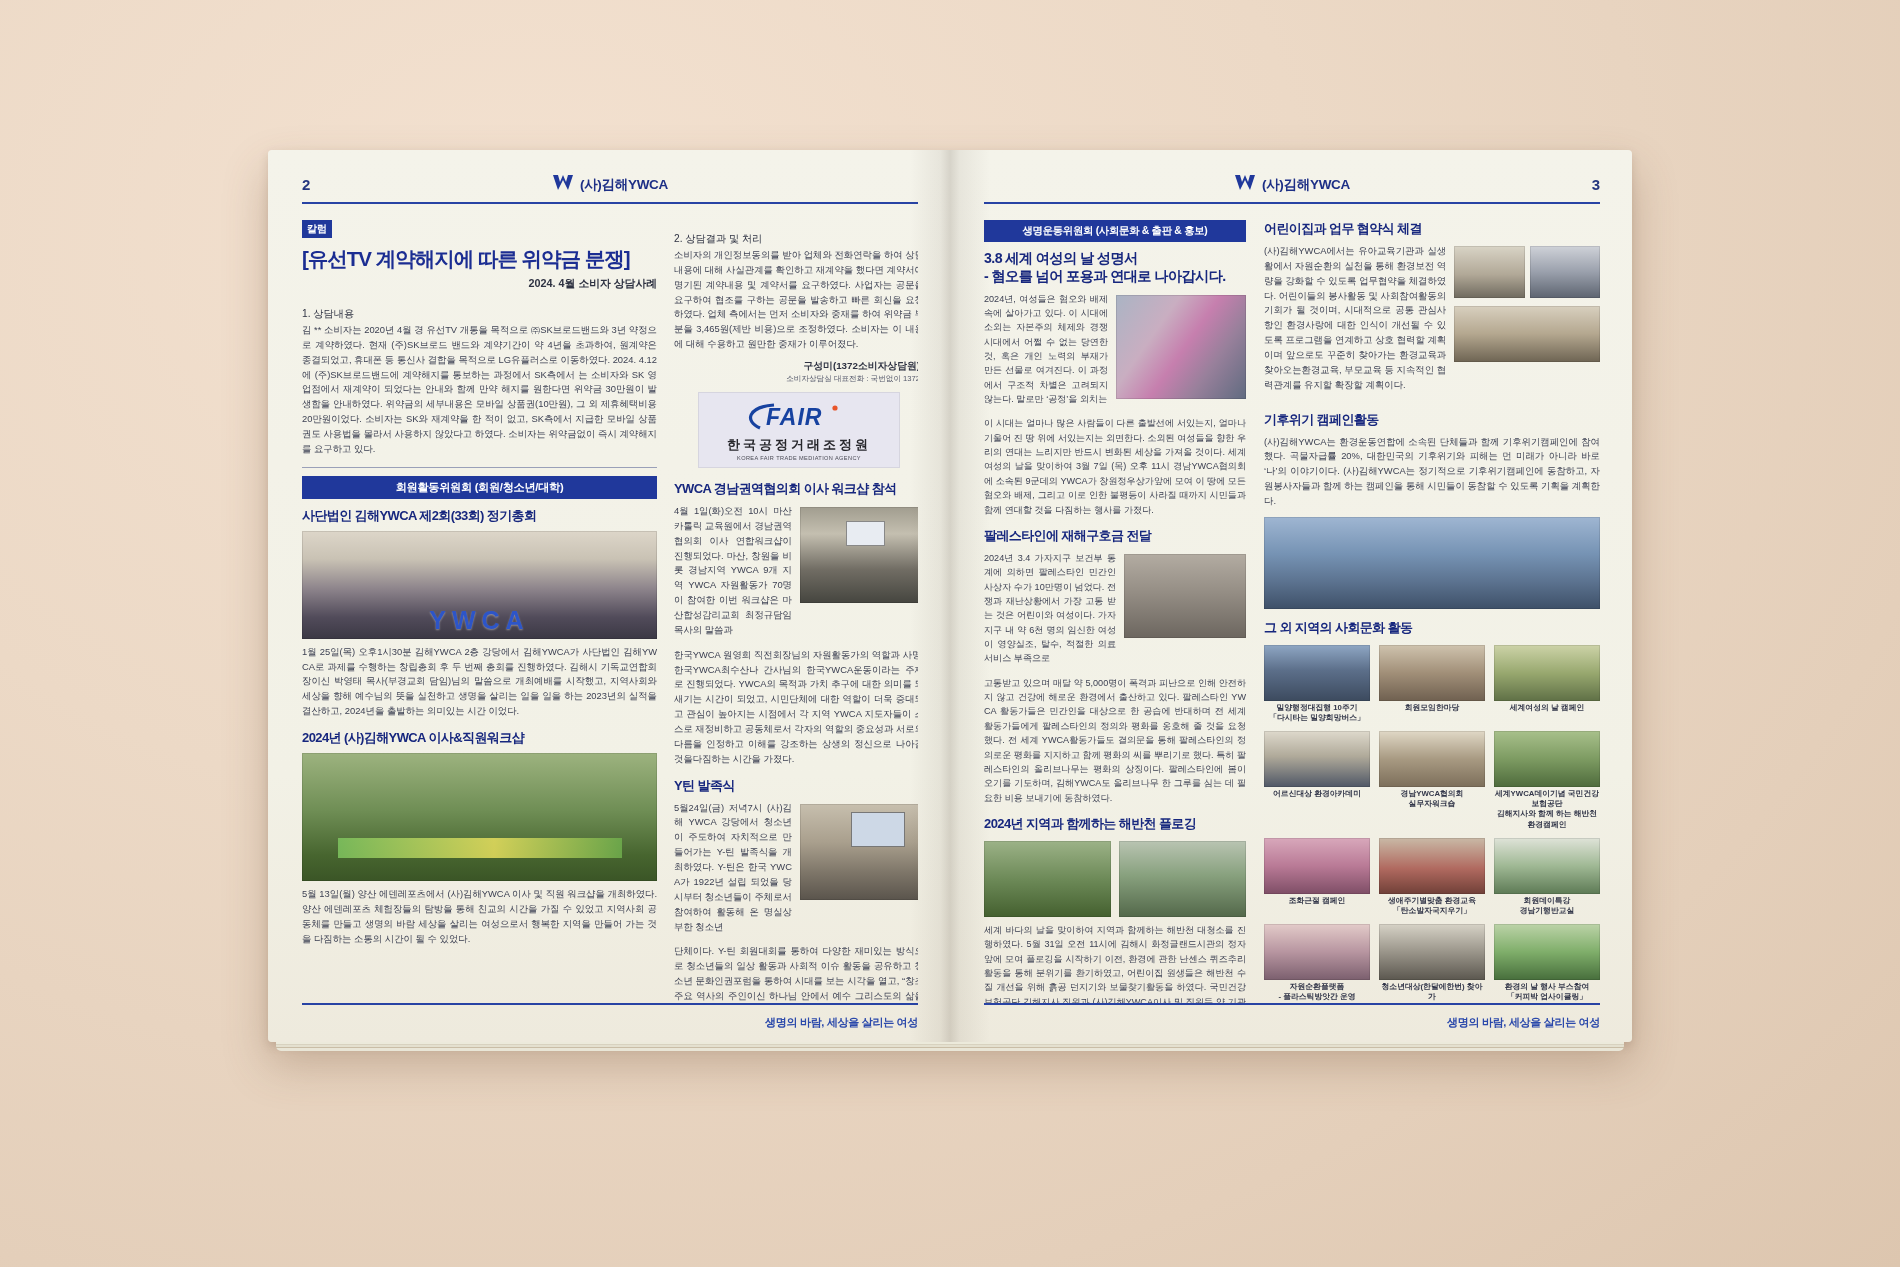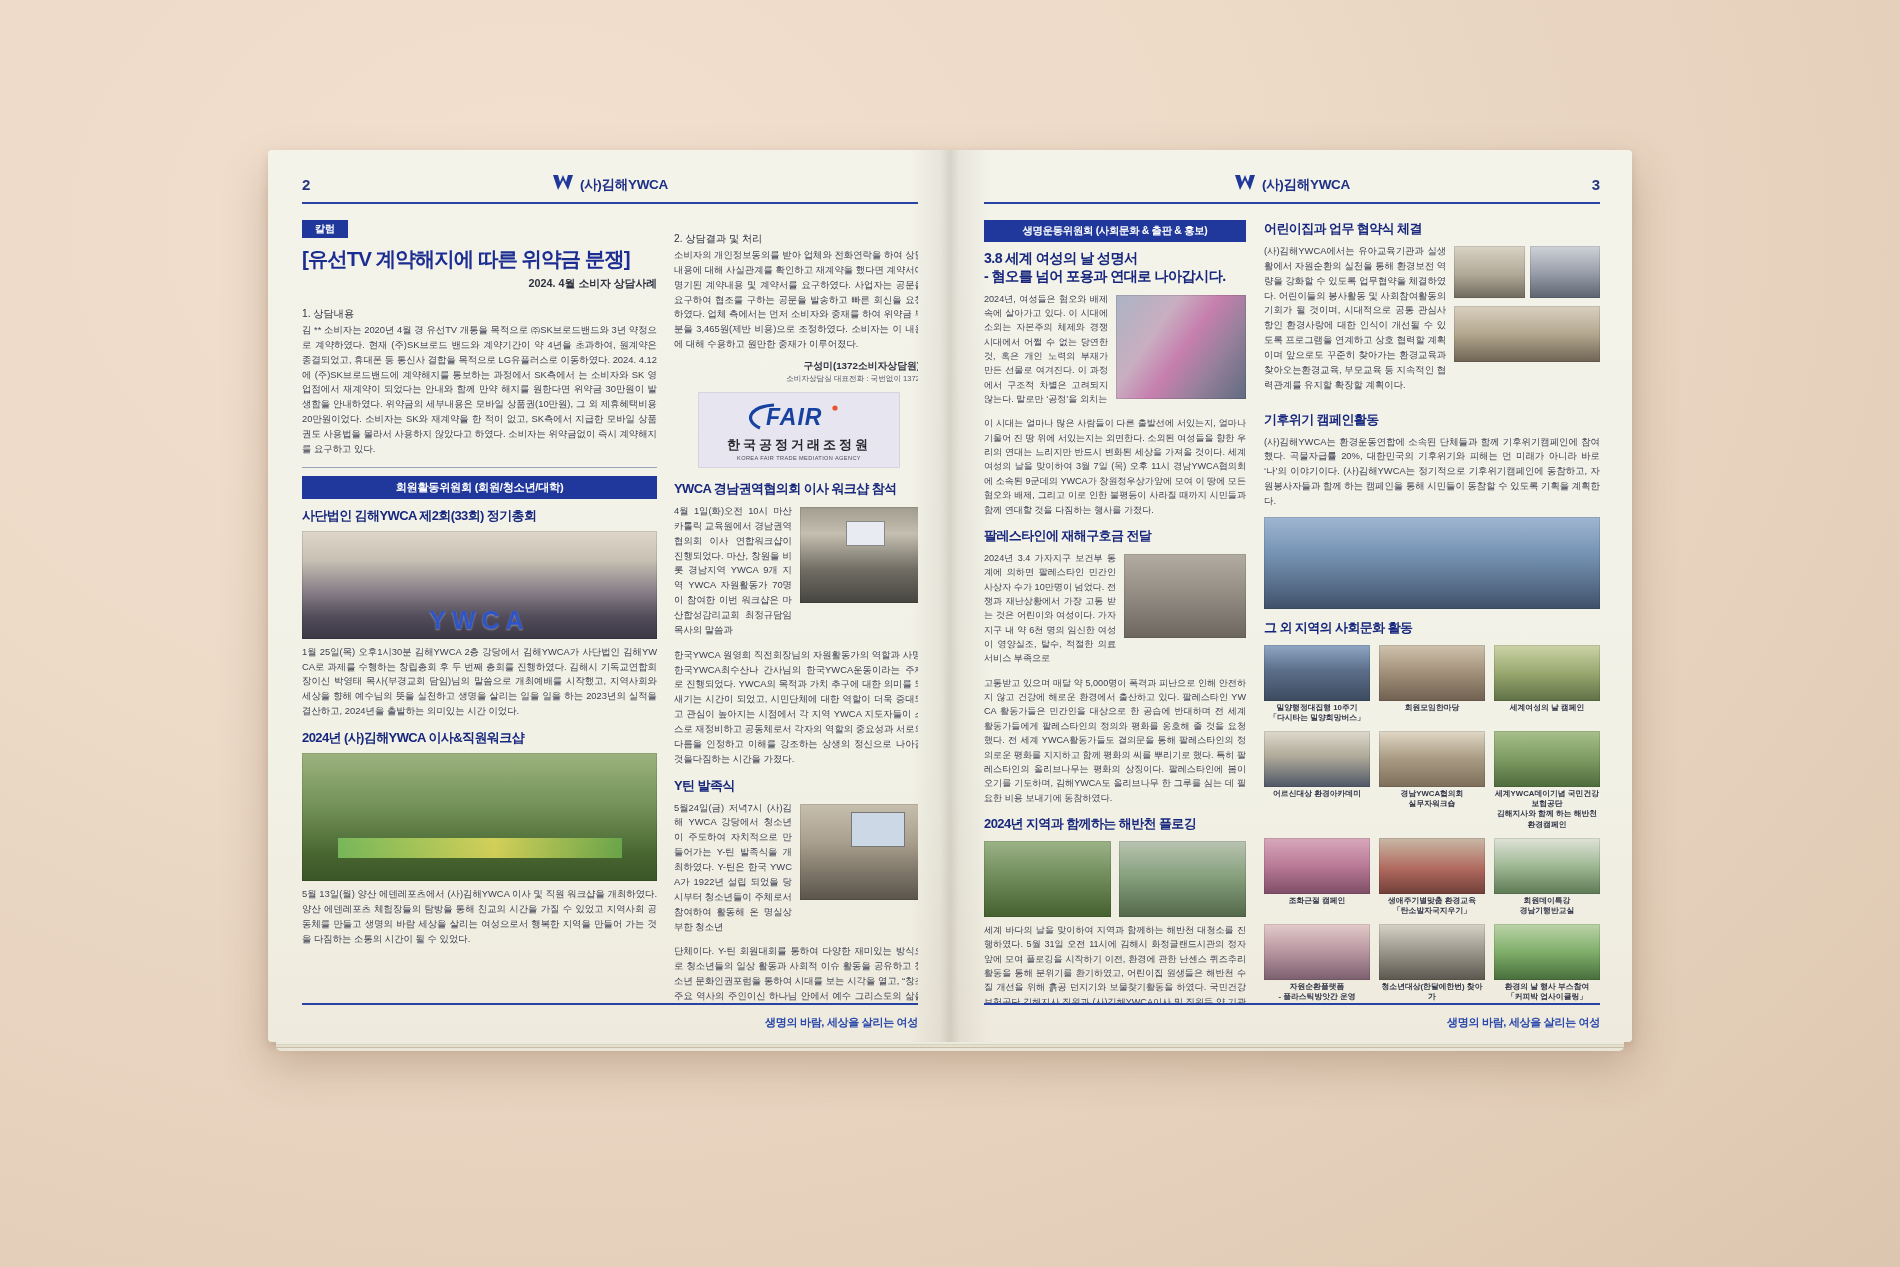--- a/index.html
+++ b/index.html
@@ -52,21 +52,21 @@
   .slogan{font-size:11px;font-weight:bold;color:#2b49ab;letter-spacing:-.3px;}
   
   .body-txt{
     font-size:9.4px;line-height:1.58;text-align:justify;word-break:break-all;
     color:#3d4153;margin:0 0 8px 0;
   }
   .sec-title{font-size:10.2px;font-weight:normal;color:#2e3242;margin:4px 0 2px 0;}
   .art-title{font-size:13px;font-weight:800;color:#17277e;letter-spacing:-.6px;margin:10px 0 6px 0;}
   .badge-small{
     display:inline-block;background:#20389b;color:#fff;font-size:10px;font-weight:bold;
-    padding:2px 13px;margin-bottom:5px;
+    padding:2px 5px;margin-bottom:5px;
   }
   .badge-bar{
     display:block;background:#20389b;color:#fefefe;text-align:center;
     font-size:11.2px;font-weight:bold;padding:4px 2px;margin:2px 0 8px 0;letter-spacing:-.3px;
   }
   .headline-main{
     font-size:20.5px;font-weight:800;color:#1b2d92;letter-spacing:-1px;margin:2px 0 4px 0;
   }
   .subline{font-size:10.8px;font-weight:bold;color:#2e3242;margin-bottom:16px;text-align:right;}
   .byline{font-size:9.8px;font-weight:bold;color:#2e3242;text-align:right;margin:2px 4px 1px 0;}

